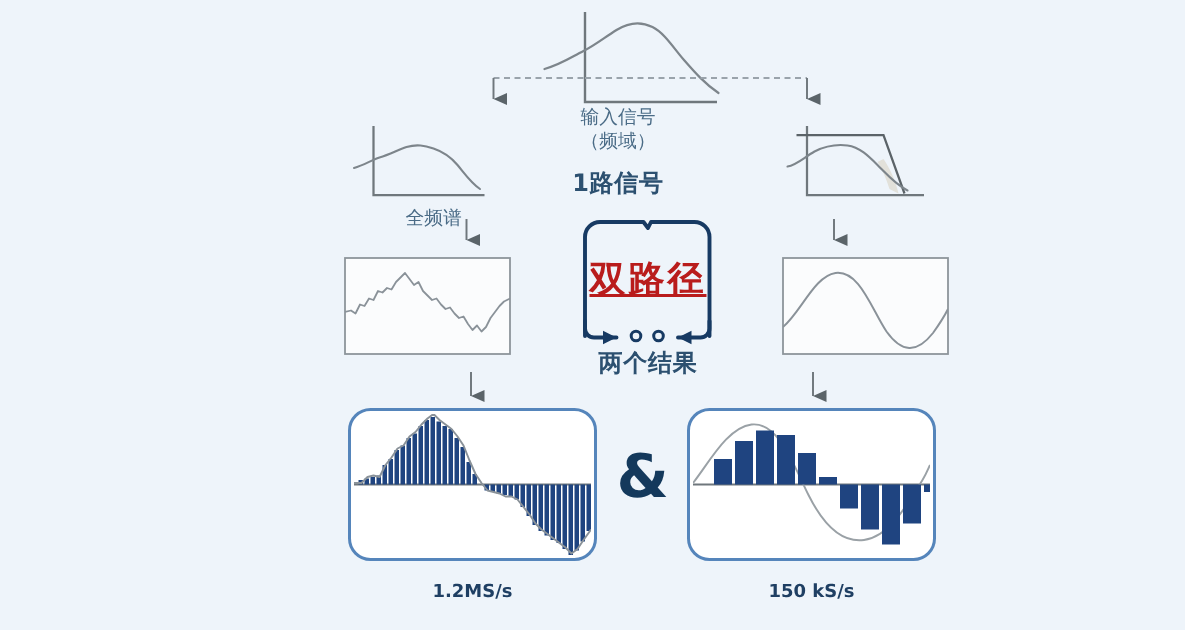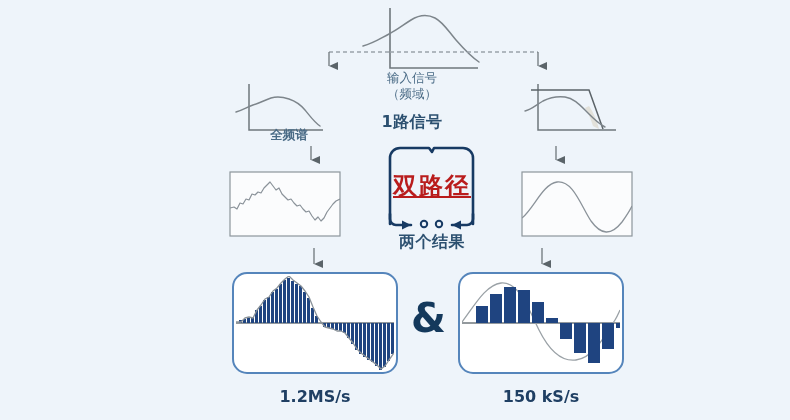--- a/index.html
+++ b/index.html
@@ -27,21 +27,21 @@
   }
   .lbl {
     position: absolute;
     color: #3c5a75;
     white-space: nowrap;
     text-align: center;
     user-select: none;
   }
   .lbl-small { font-size: 12.5px; line-height: 16px; color: #4a6b86; }
   .lbl-mid   { font-size: 16px; font-weight: 700; color: #2c5070; letter-spacing: .5px; }
-  .lbl-rate  { font-size: 16px; font-weight: 700; color: #1f3f63; }
+  .lbl-rate  { font-size: 12px; font-weight: 700; color: #1f3f63; }
   .badge-text {
     position: absolute;
     font-size: 24px;
     font-weight: 700;
     color: #b91c1c;
     letter-spacing: 2px;
     white-space: nowrap;
     text-decoration: underline;
   }
   .amp {
@@ -241,21 +241,21 @@
     </g>
   </svg>
 
   <div class="lbl lbl-small" style="left:331px; top:70px; width:96px;">
     <span>输入信号</span><br>
     <span>（频域）</span>
   </div>
 
   <div class="lbl lbl-mid" style="left:331px; top:112px; width:96px;">1路信号</div>
 
-  <div class="lbl lbl-small" style="left:218px; top:127px; width:76px;font-weight:bold;">全频谱</div>
+  <div class="lbl lbl-small" style="left:218px; top:137px; width:76px;">全频谱</div>
 
 
   <div class="badge-text" style="left:355px; top:170px; width:88px; text-align:center;">双路径</div>
 
   <div class="lbl lbl-mid" style="left:350px; top:232px; width:98px;">两个结果</div>
 
   <div class="amp" style="left:378px; top:295px;">&amp;</div>
 
   <div class="lbl lbl-rate" style="left:222px; top:387px; width:120px;">1.2MS/s</div>
 

